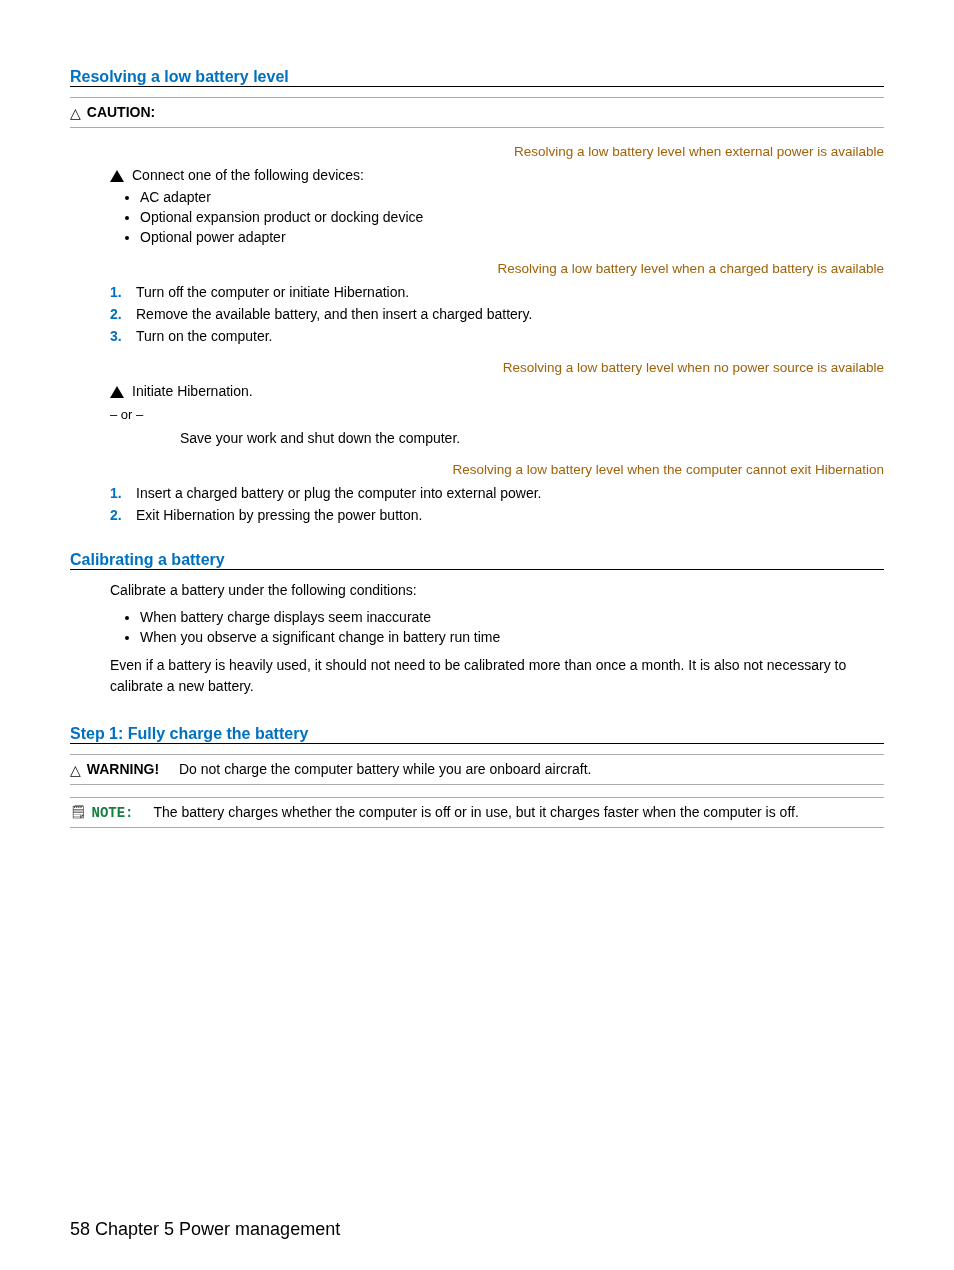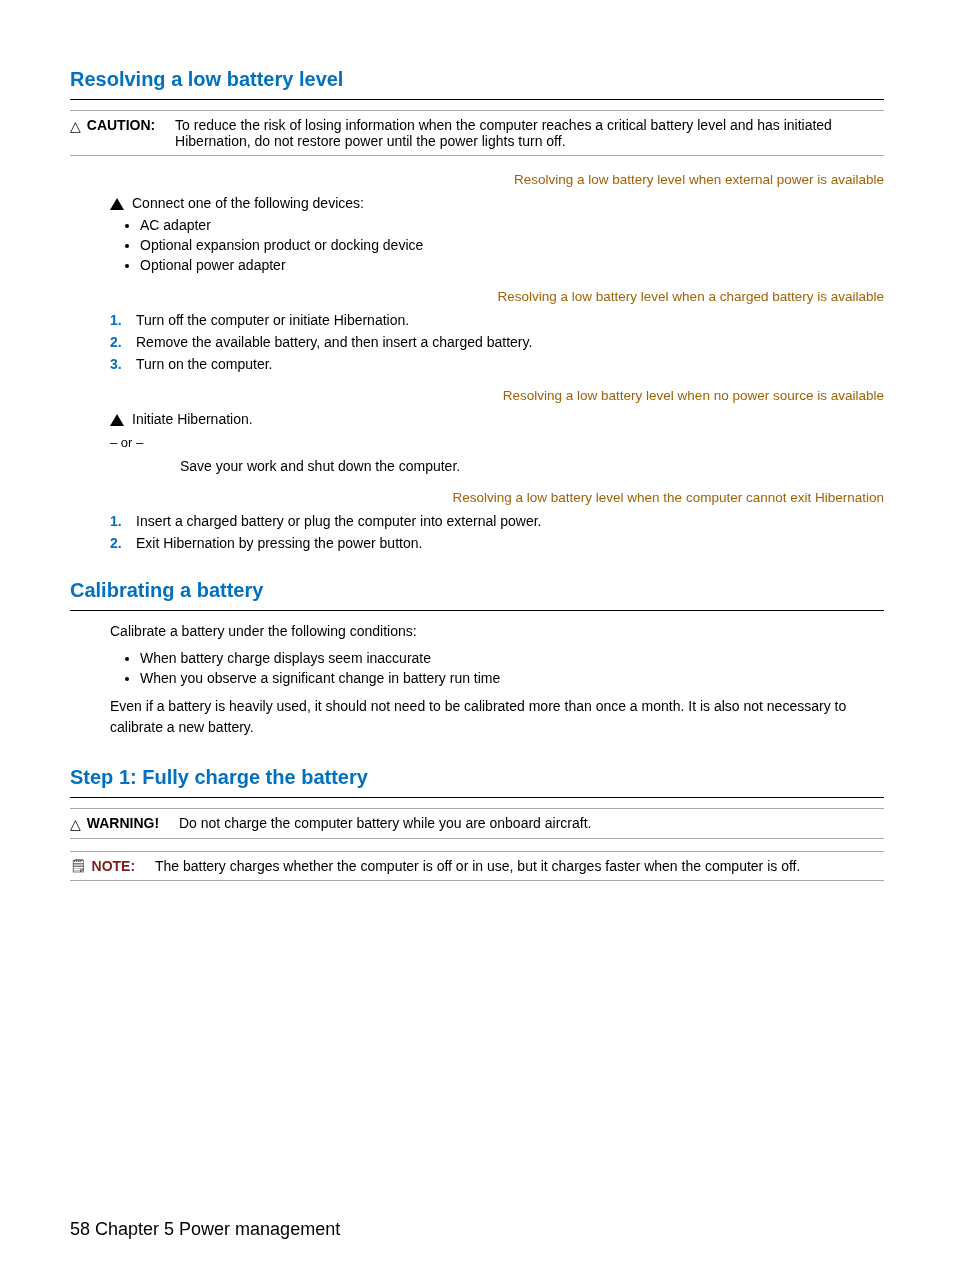--- a/index.html
+++ b/index.html
@@ -8,24 +8,24 @@
       font-family: Arial, Helvetica, sans-serif;
       font-size: 14px;
       color: #000000;
       width: 954px;
       min-height: 1270px;
       padding: 40px 70px 60px 70px;
     }
 
     .section-title-large {
       color: #0070c0;
-      font-size: 20px;
+      font-size: 16px;
       font-weight: bold;
       margin-bottom: 10px;
-      padding-bottom: 8px;
+      padding-bottom: 0;
       border-bottom: 1px solid #000;
     }
 
     .section-title-small {
       color: #a16207;
       font-size: 13.5px;
       font-weight: normal;
       margin-top: 16px;
       margin-bottom: 8px;
       text-align: right;
@@ -47,21 +47,21 @@
       margin-top: 1px;
     }
 
     .notice-label {
       font-weight: bold;
       margin-right: 16px;
     }
 
     .notice-label.caution { color: #000; }
     .notice-label.warning { color: #000; }
-    .notice-label.note { color: #7f1d1d; }
+    .notice-label.note { color: #15803d; font-family: Liberation Mono, monospace; }
 
     .indent1 { margin-left: 40px; }
     .indent2 { margin-left: 70px; }
 
     .triangle-icon {
       display: inline-block;
       width: 0;
       height: 0;
       border-left: 7px solid transparent;
       border-right: 7px solid transparent;
@@ -142,21 +142,20 @@
 </head>
 <body>
 
 <div class="section-block main-heading">
 
   <div class="section-title-large">Resolving a low battery level</div>
 
   <div class="notice-box">
     <span class="notice-icon">△</span>
     <span class="notice-label caution">CAUTION:</span>&nbsp;
-    <span>To reduce the risk of losing information when the computer reaches a critical battery level and has initiated Hibernation, do not restore power until the power lights turn off.</span>
   </div>
 
   <div class="sub-section">
     <div class="section-title-small">
       <span>Resolving a low battery level when external power is available</span>
     </div>
     <div class="indent1">
       <div class="warning-item">
         <span class="triangle-icon"></span>
         <span>Connect one of the following devices:</span>

